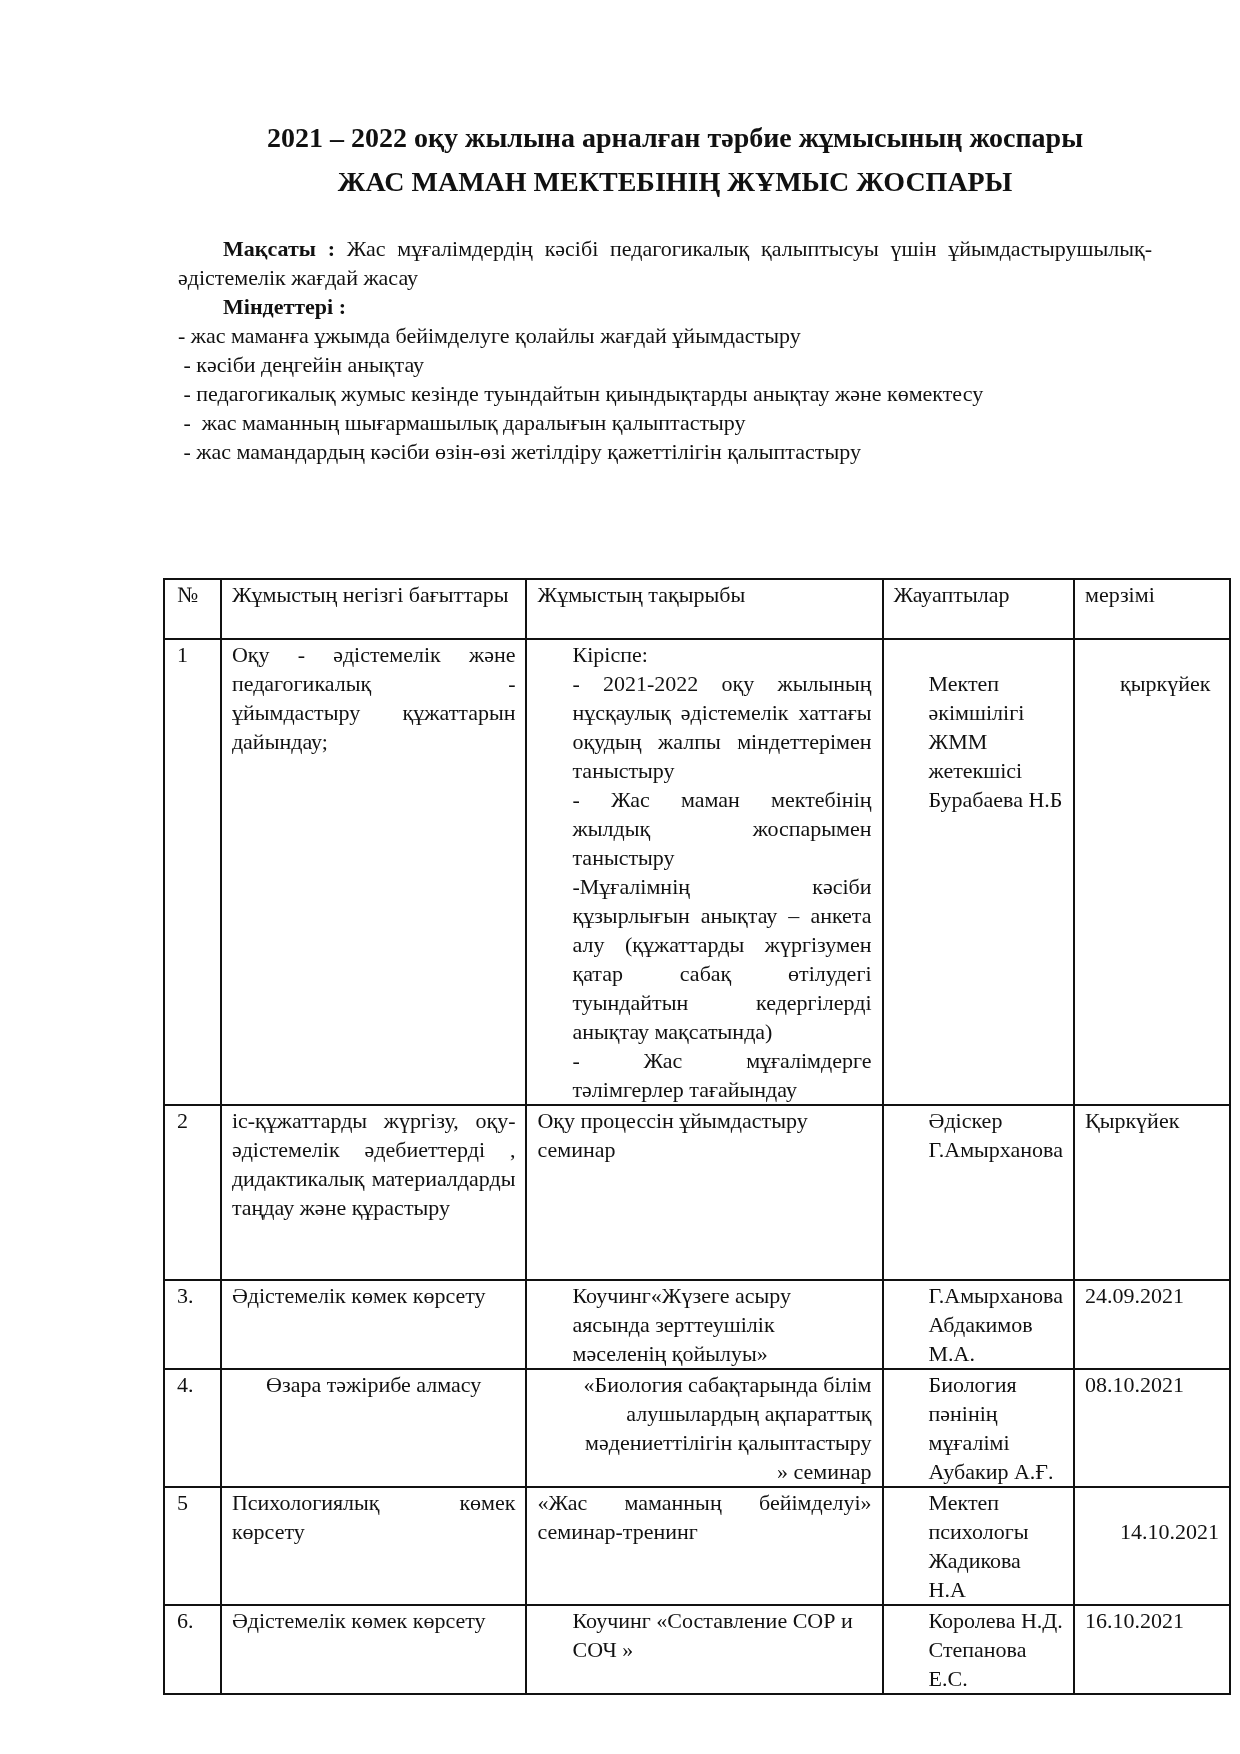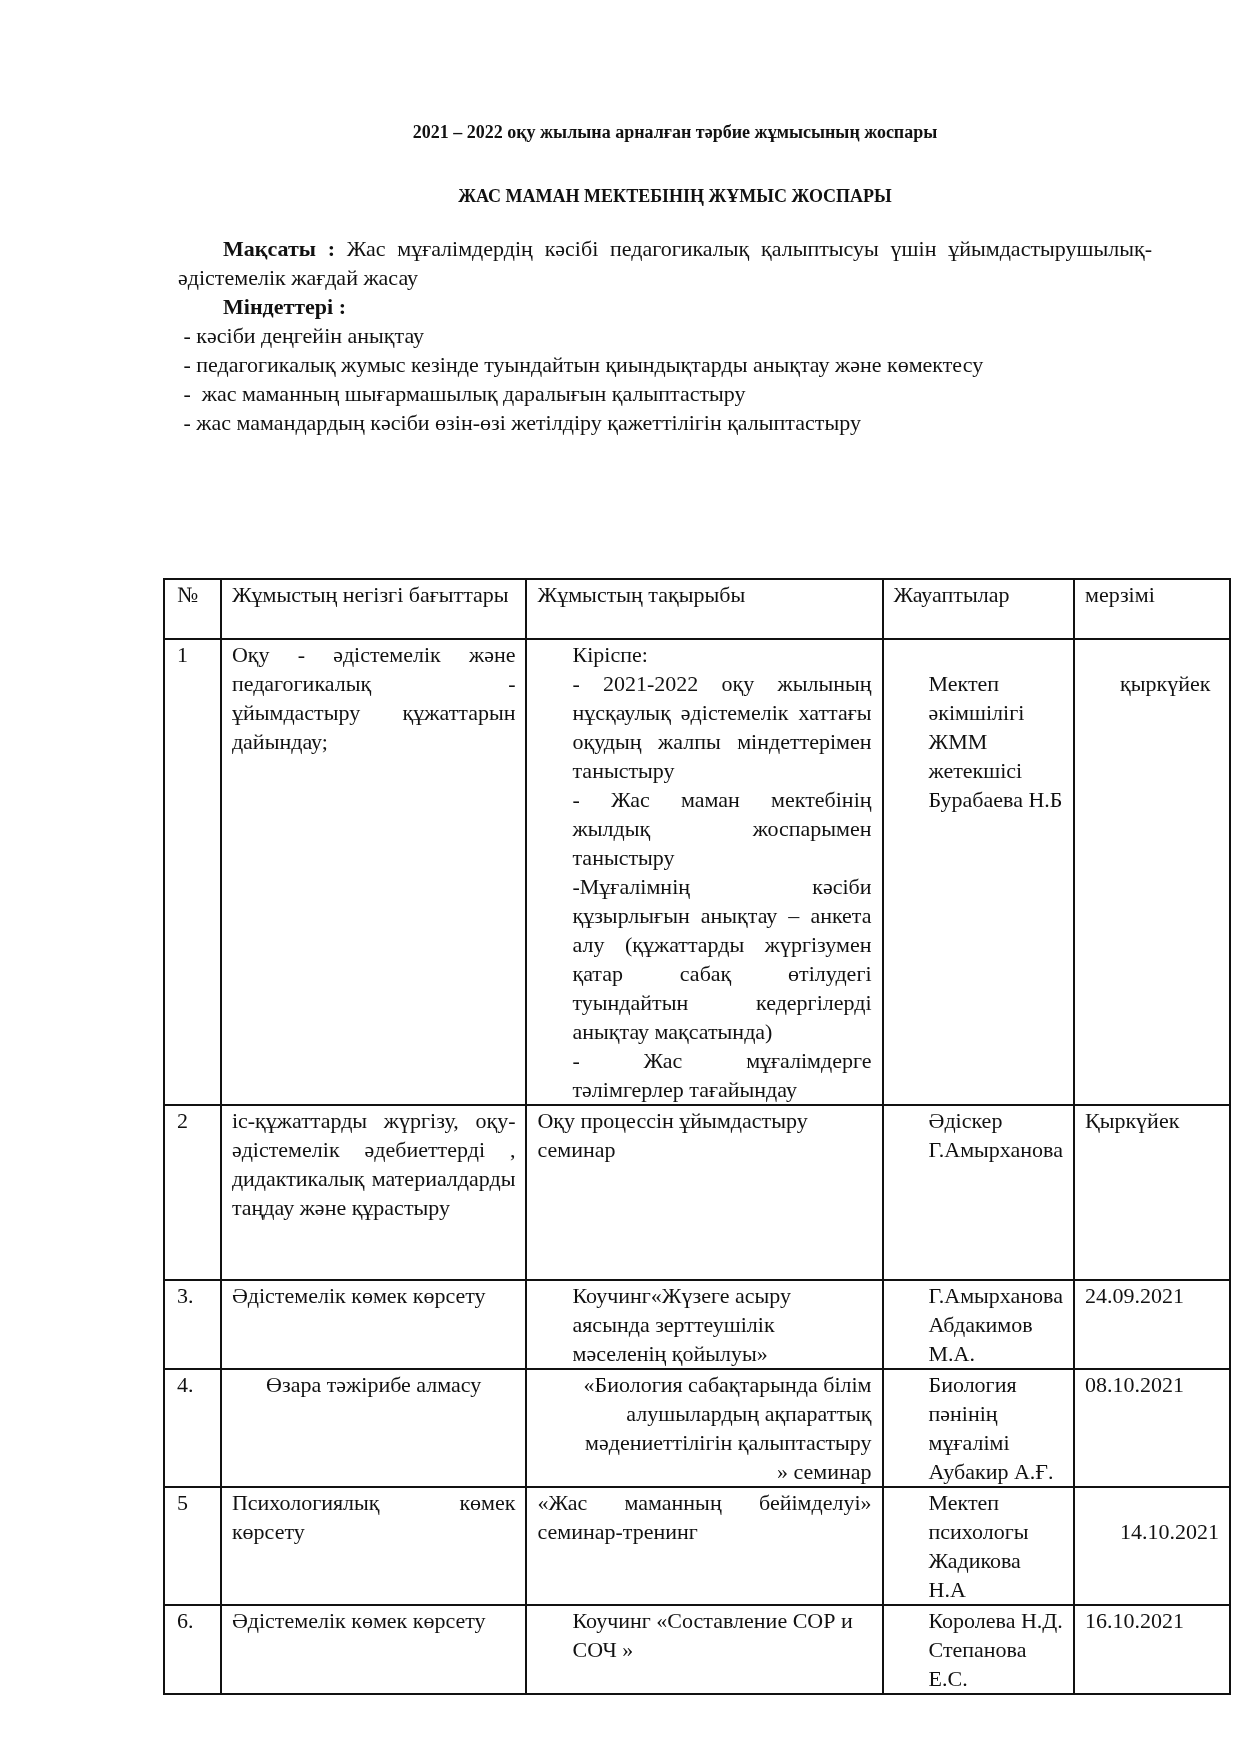--- a/index.html
+++ b/index.html
@@ -1,20 +1,20 @@
 <!DOCTYPE html>
 <html><head>
 <meta charset="utf-8">
 <style>
   html, body { margin: 0; padding: 0; background: #ffffff; }
   body { width: 1240px; height: 1754px; position: relative; overflow: hidden;
          font-family: "Liberation Serif", "DejaVu Serif", serif; color: #111; }
-  .title { position: absolute; left: 0; width: 1240px; text-align: center; font-weight: bold; font-size: 18px; }
+  .title { position: absolute; left: 0; width: 1240px; text-align: center; font-weight: bold; font-size: 28px; }
   #t1 { top: 122px; padding-left: 110px; box-sizing: border-box; }
-  #t2 { top: 186px; padding-left: 110px; box-sizing: border-box; }
+  #t2 { top: 166px; padding-left: 110px; box-sizing: border-box; }
   .body { position: absolute; left: 178px; width: 974px; top: 234px; font-size: 22px; line-height: 29px; }
   .just { text-align: justify; text-align-last: left; }
   .goal-label, .tasks-label { font-weight: bold; margin-left: 45px; }
   .line { display: block; white-space: pre-wrap; }
   table { position: absolute; left: 163px; top: 578px; width: 1068px; border-collapse: collapse;
           font-size: 22px; line-height: 29px; }
   td { border: 2px solid #111; vertical-align: top; padding: 0 10px 0 10px; }
   td.num { width: 34px; padding-left: 12px; }
   td.c2 { width: 296px; text-align: justify; }
   td.c3 { width: 347px; text-align: justify; }
@@ -28,20 +28,21 @@
 
 <div id="t1" class="title">2021 – 2022 оқу жылына арналған тәрбие жұмысының жоспары</div>
 <div id="t2" class="title">ЖАС МАМАН МЕКТЕБІНІҢ ЖҰМЫС ЖОСПАРЫ</div>
 
 <div class="body">
   <div class="just">
     <span class="goal-label">Мақсаты :</span>
     <span>Жас мұғалімдердің кәсібі педагогикалық қалыптысуы үшін ұйымдастырушылық-әдістемелік жағдай жасау</span>
   </div>
   <div class="tasks-label">Міндеттері :</div>
+  <div class="line">- жас маманға ұжымда бейімделуге қолайлы жағдай ұйымдастыру</div>
   <div class="line"> - кәсіби деңгейін анықтау</div>
   <div class="line"> - педагогикалық жумыс кезінде туындайтын қиындықтарды анықтау және көмектесу</div>
   <div class="line"> -  жас маманның шығармашылық даралығын қалыптастыру</div>
   <div class="line"> - жас мамандардың кәсіби өзін-өзі жетілдіру қажеттілігін қалыптастыру</div>
 </div>
 
 <table>
   <tbody>
       <tr class="hdr">
     <td class="num">№</td>

